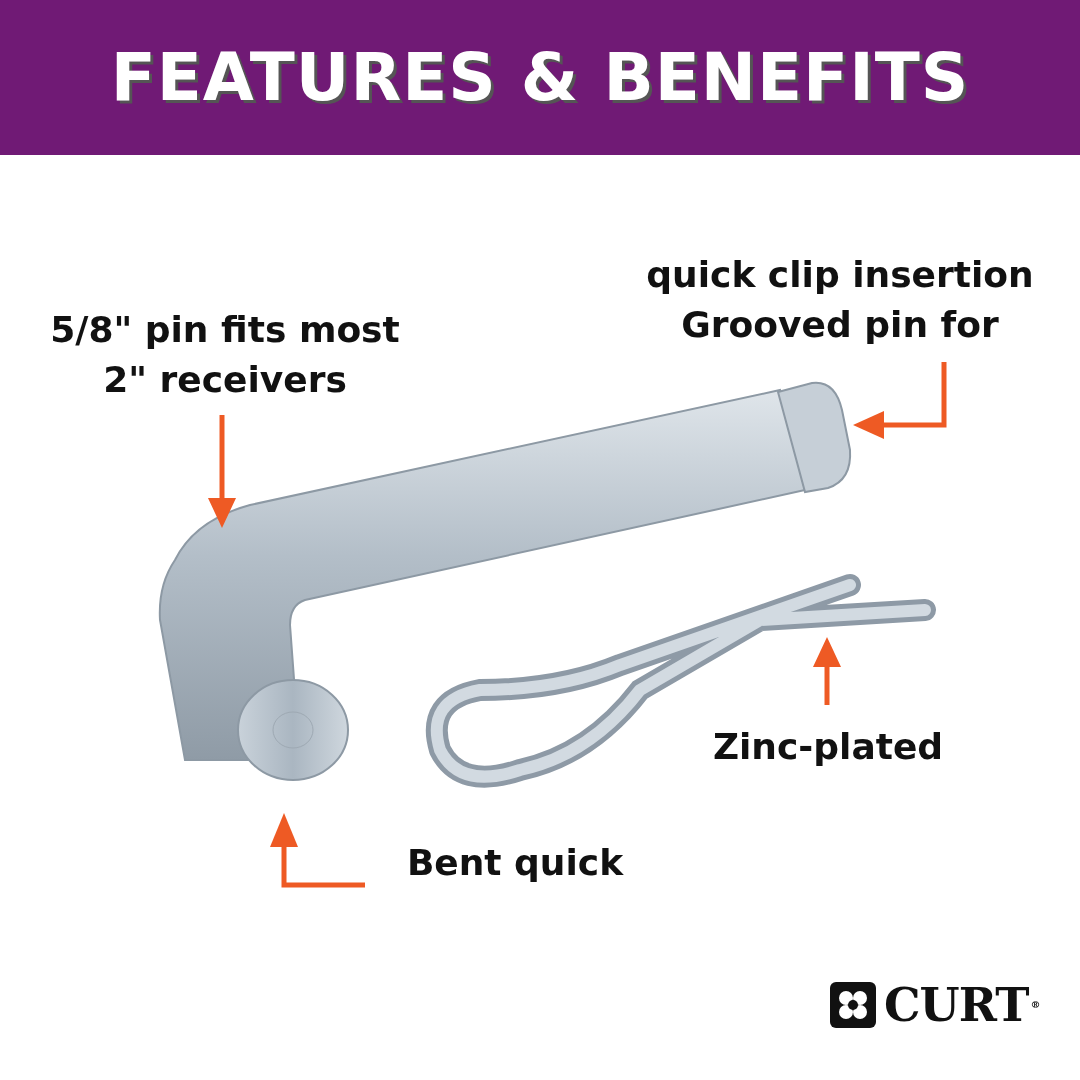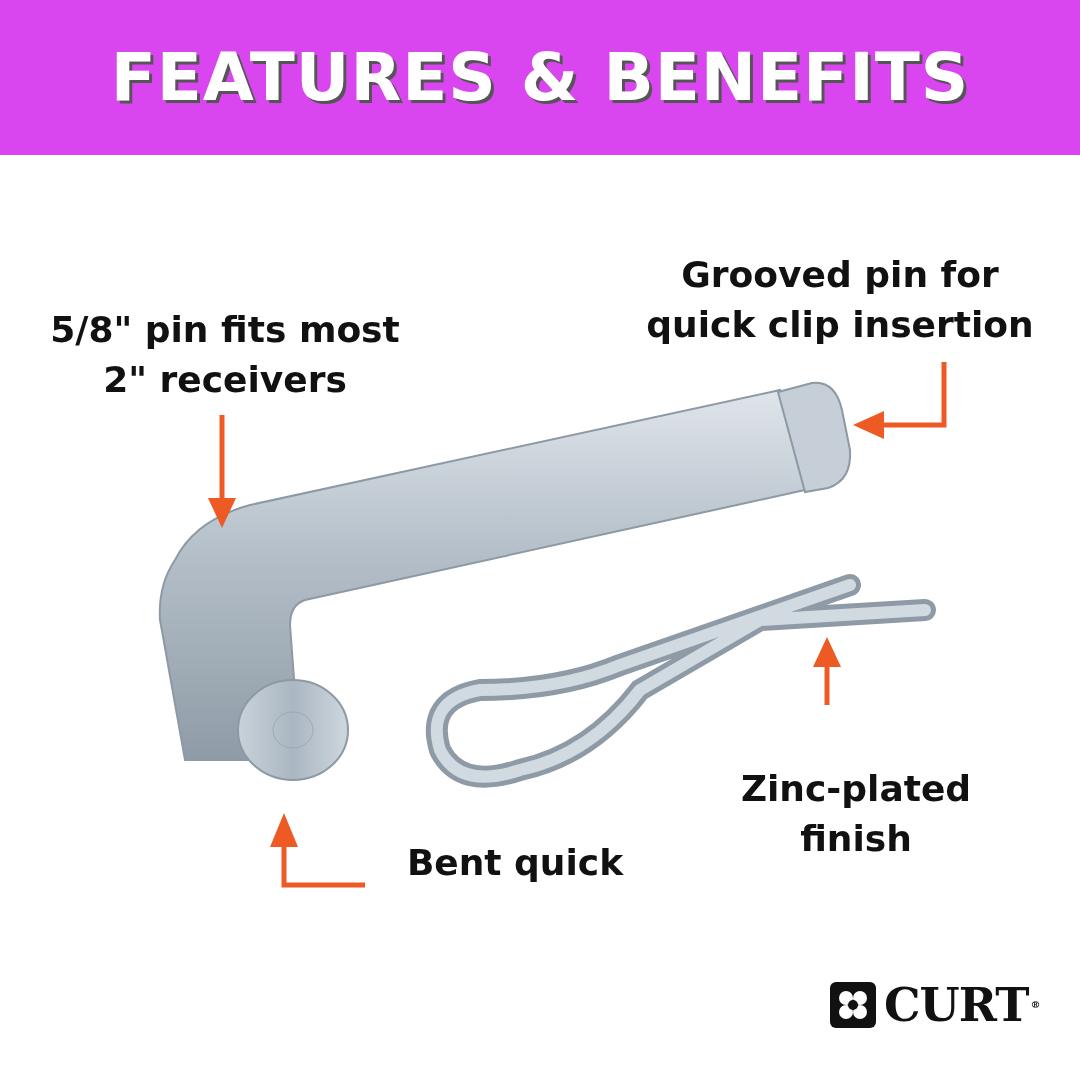--- a/index.html
+++ b/index.html
@@ -1,17 +1,17 @@
 <!DOCTYPE html>
 <html><head>
 <meta charset="utf-8">
 <style>
   html,body{margin:0;padding:0;}
   body{width:1080px;height:1080px;position:relative;overflow:hidden;background:#ffffff;font-family:"DejaVu Sans",sans-serif;}
-  .banner{position:absolute;left:0;top:0;width:1080px;height:155px;background:#d946ef;display:flex;align-items:center;justify-content:center;}
+  .banner{position:absolute;left:0;top:0;width:1080px;height:155px;background:#701a75;display:flex;align-items:center;justify-content:center;}
   .banner-title{color:#fff;font-family:"DejaVu Sans",sans-serif;font-weight:bold;font-size:66px;letter-spacing:1px;text-shadow:3px 3px 0 #555;}
   .callout{position:absolute;color:#111;font-family:"DejaVu Sans",sans-serif;font-weight:bold;font-size:36px;line-height:50px;text-align:center;}
   .callout span{display:block;white-space:nowrap;}
   svg.art{position:absolute;left:0;top:0;}
   .logo{position:absolute;left:830px;top:982px;display:flex;}
   .logo-mark{width:46px;height:46px;background:#111;border-radius:6px;position:relative;}
   .logo-text{font-family:"DejaVu Serif",serif;font-weight:bold;font-size:46px;color:#111;margin-left:8px;letter-spacing:-1px;line-height:46px;}
   .reg{font-size:10px;vertical-align:top;margin-left:2px;}
 </style>
 </head>
@@ -64,27 +64,26 @@
     <polygon points="270,847 298,847 284,813" fill="#ee5a24"></polygon>
   </g>
 </svg>
 
 <div class="callout" style="left:50px;top:305px;width:350px;">
   <span>5/8" pin fits most</span>
   <span>2" receivers</span>
 </div>
 
 <div class="callout" style="left:640px;top:250px;width:400px;">
+  <span>quick clip insertion</span>
   <span>Grooved pin for</span>
-  <span>quick clip insertion</span>
 </div>
 
-<div class="callout" style="left:728px;top:722px;width:256px;margin-top:42px;">
+<div class="callout" style="left:700px;top:722px;width:256px;">
   <span>Zinc-plated</span>
-  <span>finish</span>
 </div>
 
 <div class="callout" style="left:370px;top:838px;width:290px;">
   <span>Bent quick</span>
 </div>
 
 <div class="logo">
   <div class="logo-mark">
     <svg width="46" height="46">
       <circle cx="16" cy="16" r="7" fill="#fff"></circle>

